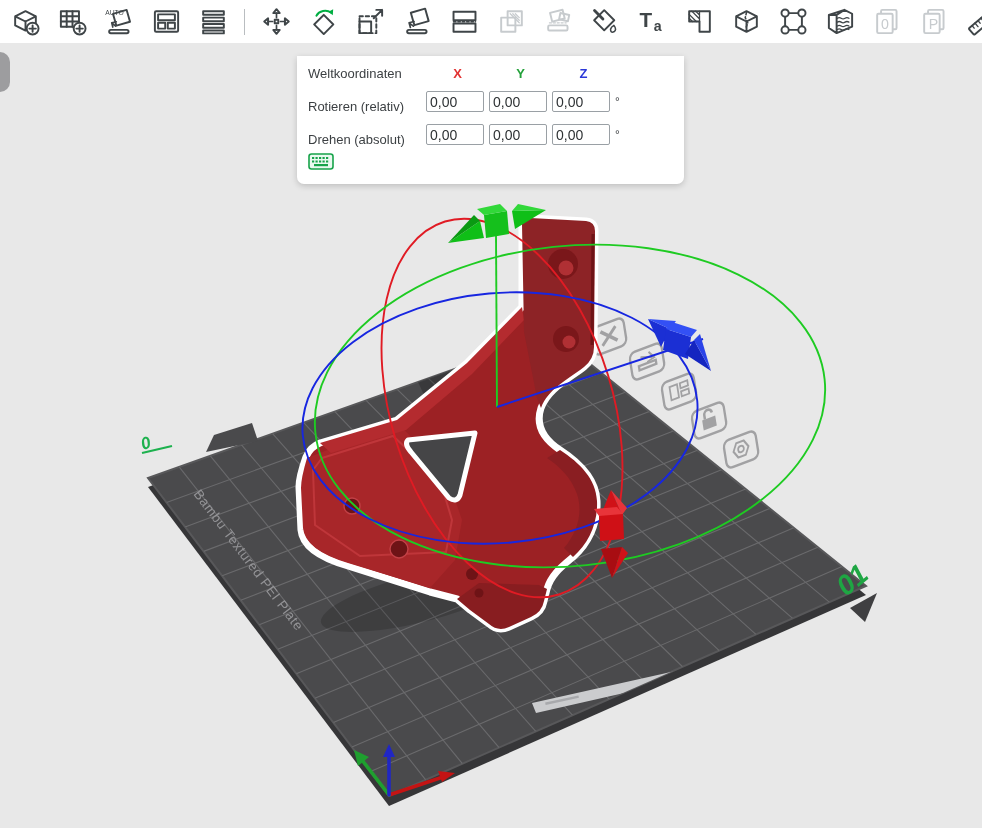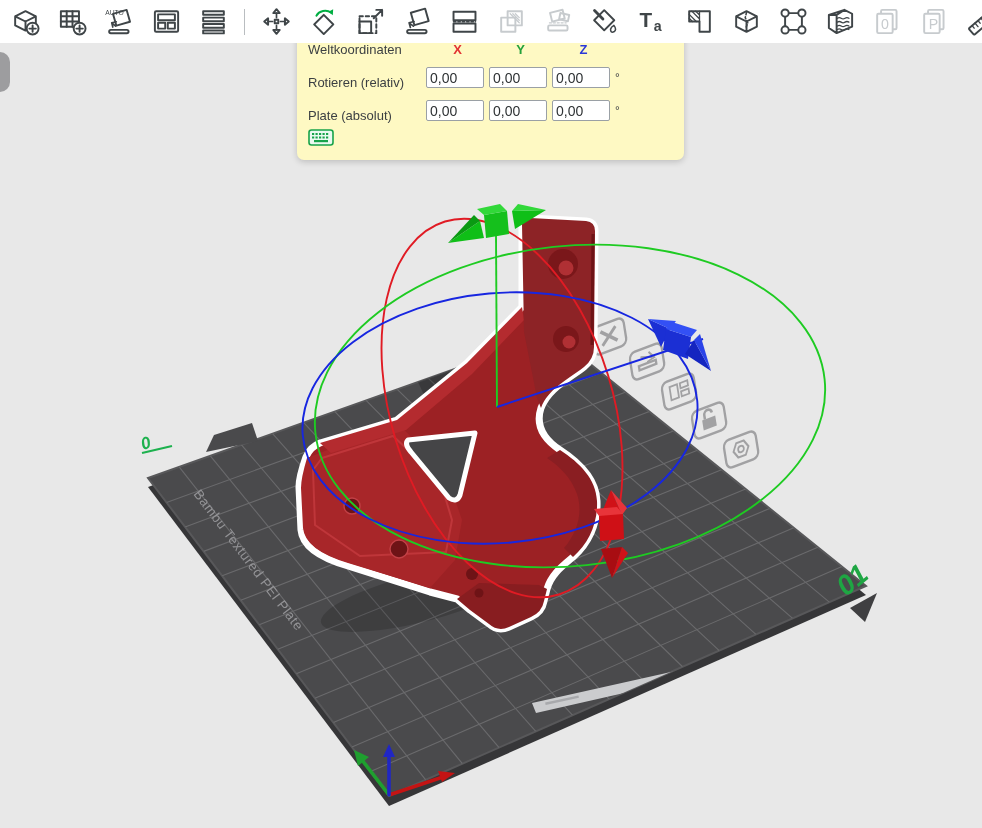--- a/index.html
+++ b/index.html
@@ -20,21 +20,21 @@
   .tbtn.disabled svg text{fill:#c7cbce;}
   .tbtn svg text{fill:#3f4548;stroke:none;font-family:"Liberation Sans",sans-serif;}
   .tsep{width:1px;height:26px;background:#b9bdc0;flex:0 0 auto;margin:0 3px;}
   
   .edge-handle{
     position:absolute;left:0;top:52px;width:10px;height:40px;background:#9d9d9f;
     border-radius:0 20px 20px 0;z-index:5;cursor:pointer;
   }
   
   .rot-panel{
-    position:absolute;left:297px;top:32px;width:387px;height:128px;background:#fef9c3;
+    position:absolute;left:297px;top:56px;width:387px;height:128px;background:#ffffff;
     border-radius:0 0 7px 7px;box-shadow:0 2px 6px rgba(0,0,0,.18);z-index:25;
     box-sizing:border-box;padding:10px 0 12px 11px;
   }
   .rp-grid{display:grid;grid-template-columns:118px 63px 63px 63px 22px;row-gap:8px;align-items:center;}
   .rp-head{font-size:13px;color:#3b3f42;}
   .rp-axis{font-size:13px;text-align:center;font-weight:bold;}
   .rp-label{font-size:13px;color:#3b3f42;margin-top:10px;}
   .rp-input{
     width:50px;height:17px;border:1px solid #9aa0a5;border-radius:2px;
     font-size:14px;color:#2e3234;padding:1px 3px;font-family:"Liberation Sans",sans-serif;
@@ -396,21 +396,21 @@
     <div class="rp-axis" style="color: rgb(35, 161, 58);">Y</div>
     <div class="rp-axis" style="color: rgb(43, 56, 216);">Z</div>
     <div></div>
 
     <div class="rp-label">Rotieren (relativ)</div>
     <div><input class="rp-input" value="0,00" style=""></div>
     <div><input class="rp-input" value="0,00" style=""></div>
     <div><input class="rp-input" value="0,00" style=""></div>
     <div class="rp-unit">°</div>
 
-    <div class="rp-label">Plate (absolut)</div>
+    <div class="rp-label">Drehen (absolut)</div>
     <div><input class="rp-input" value="0,00" style=""></div>
     <div><input class="rp-input" value="0,00" style=""></div>
     <div><input class="rp-input" value="0,00" style=""></div>
     <div class="rp-unit">°</div>
   </div>
   <div class="kbd-btn">
     <svg viewBox="0 0 26 18" width="26" height="18">
       <rect x="1" y="1" width="24" height="15" rx="2.5" fill="#eaf9f0" stroke="#17a34a" stroke-width="1.6"></rect>
       <g fill="#17a34a">
         <rect x="4" y="4" width="2.2" height="2"></rect>

